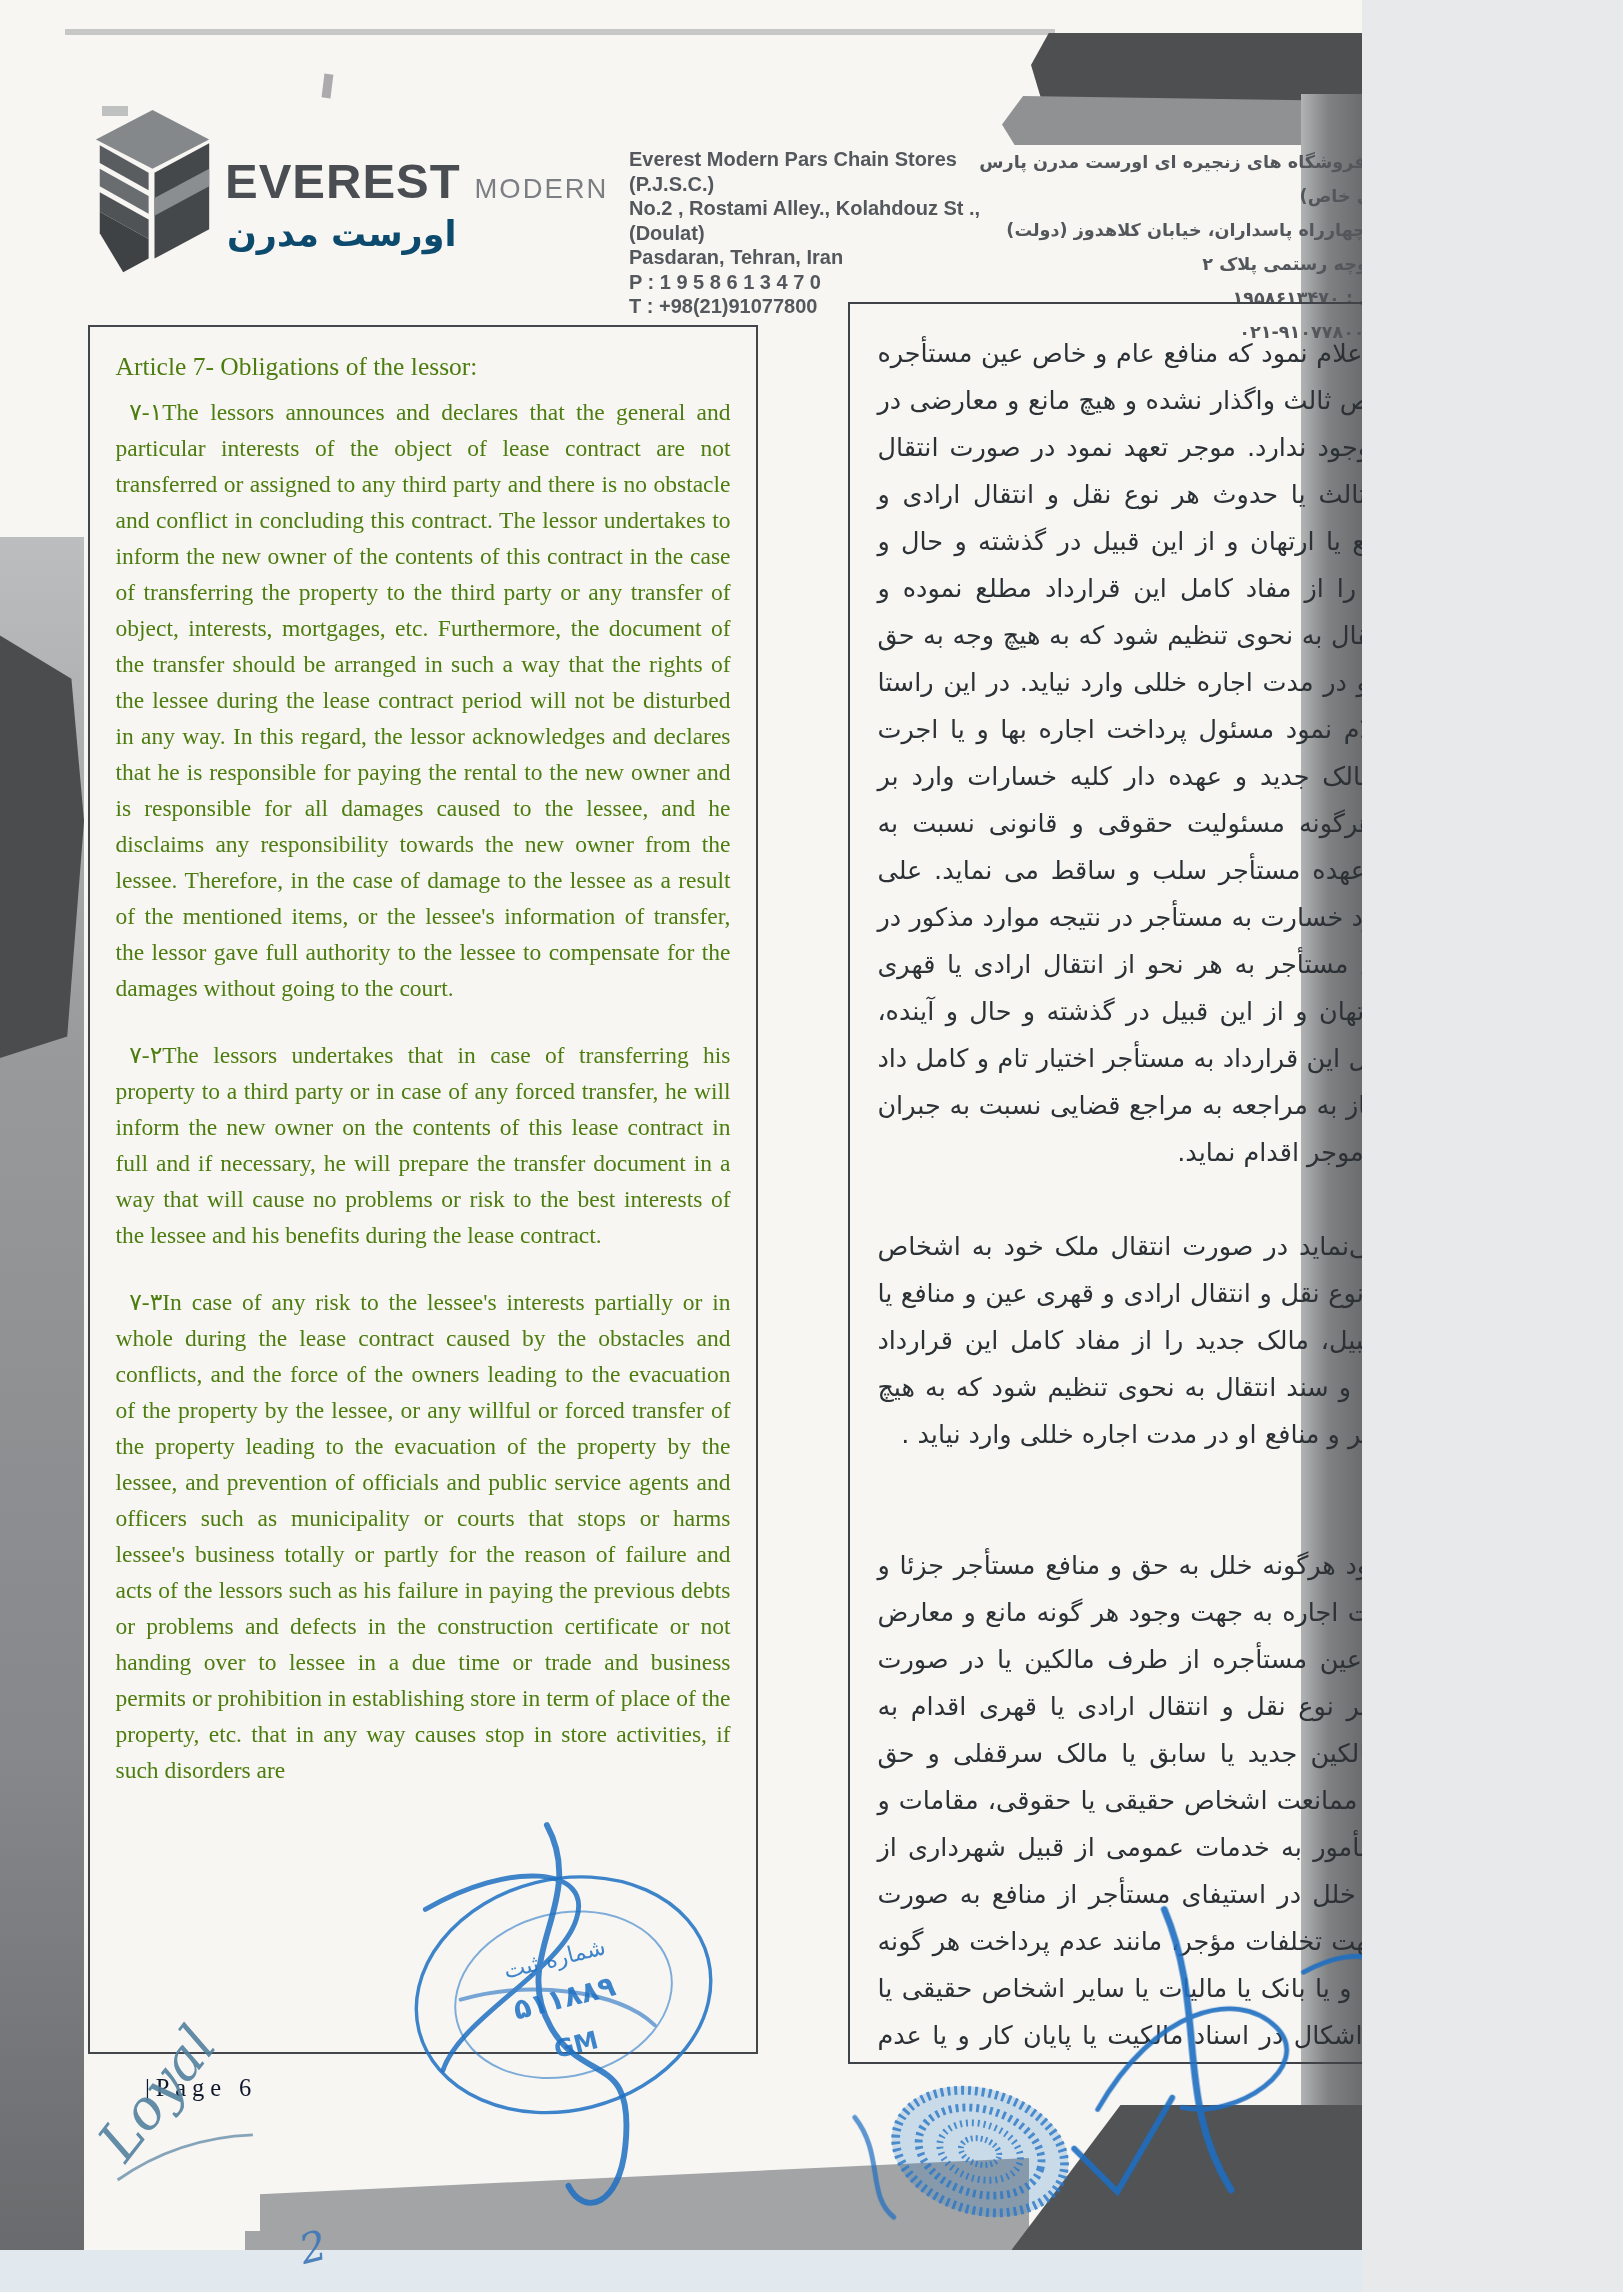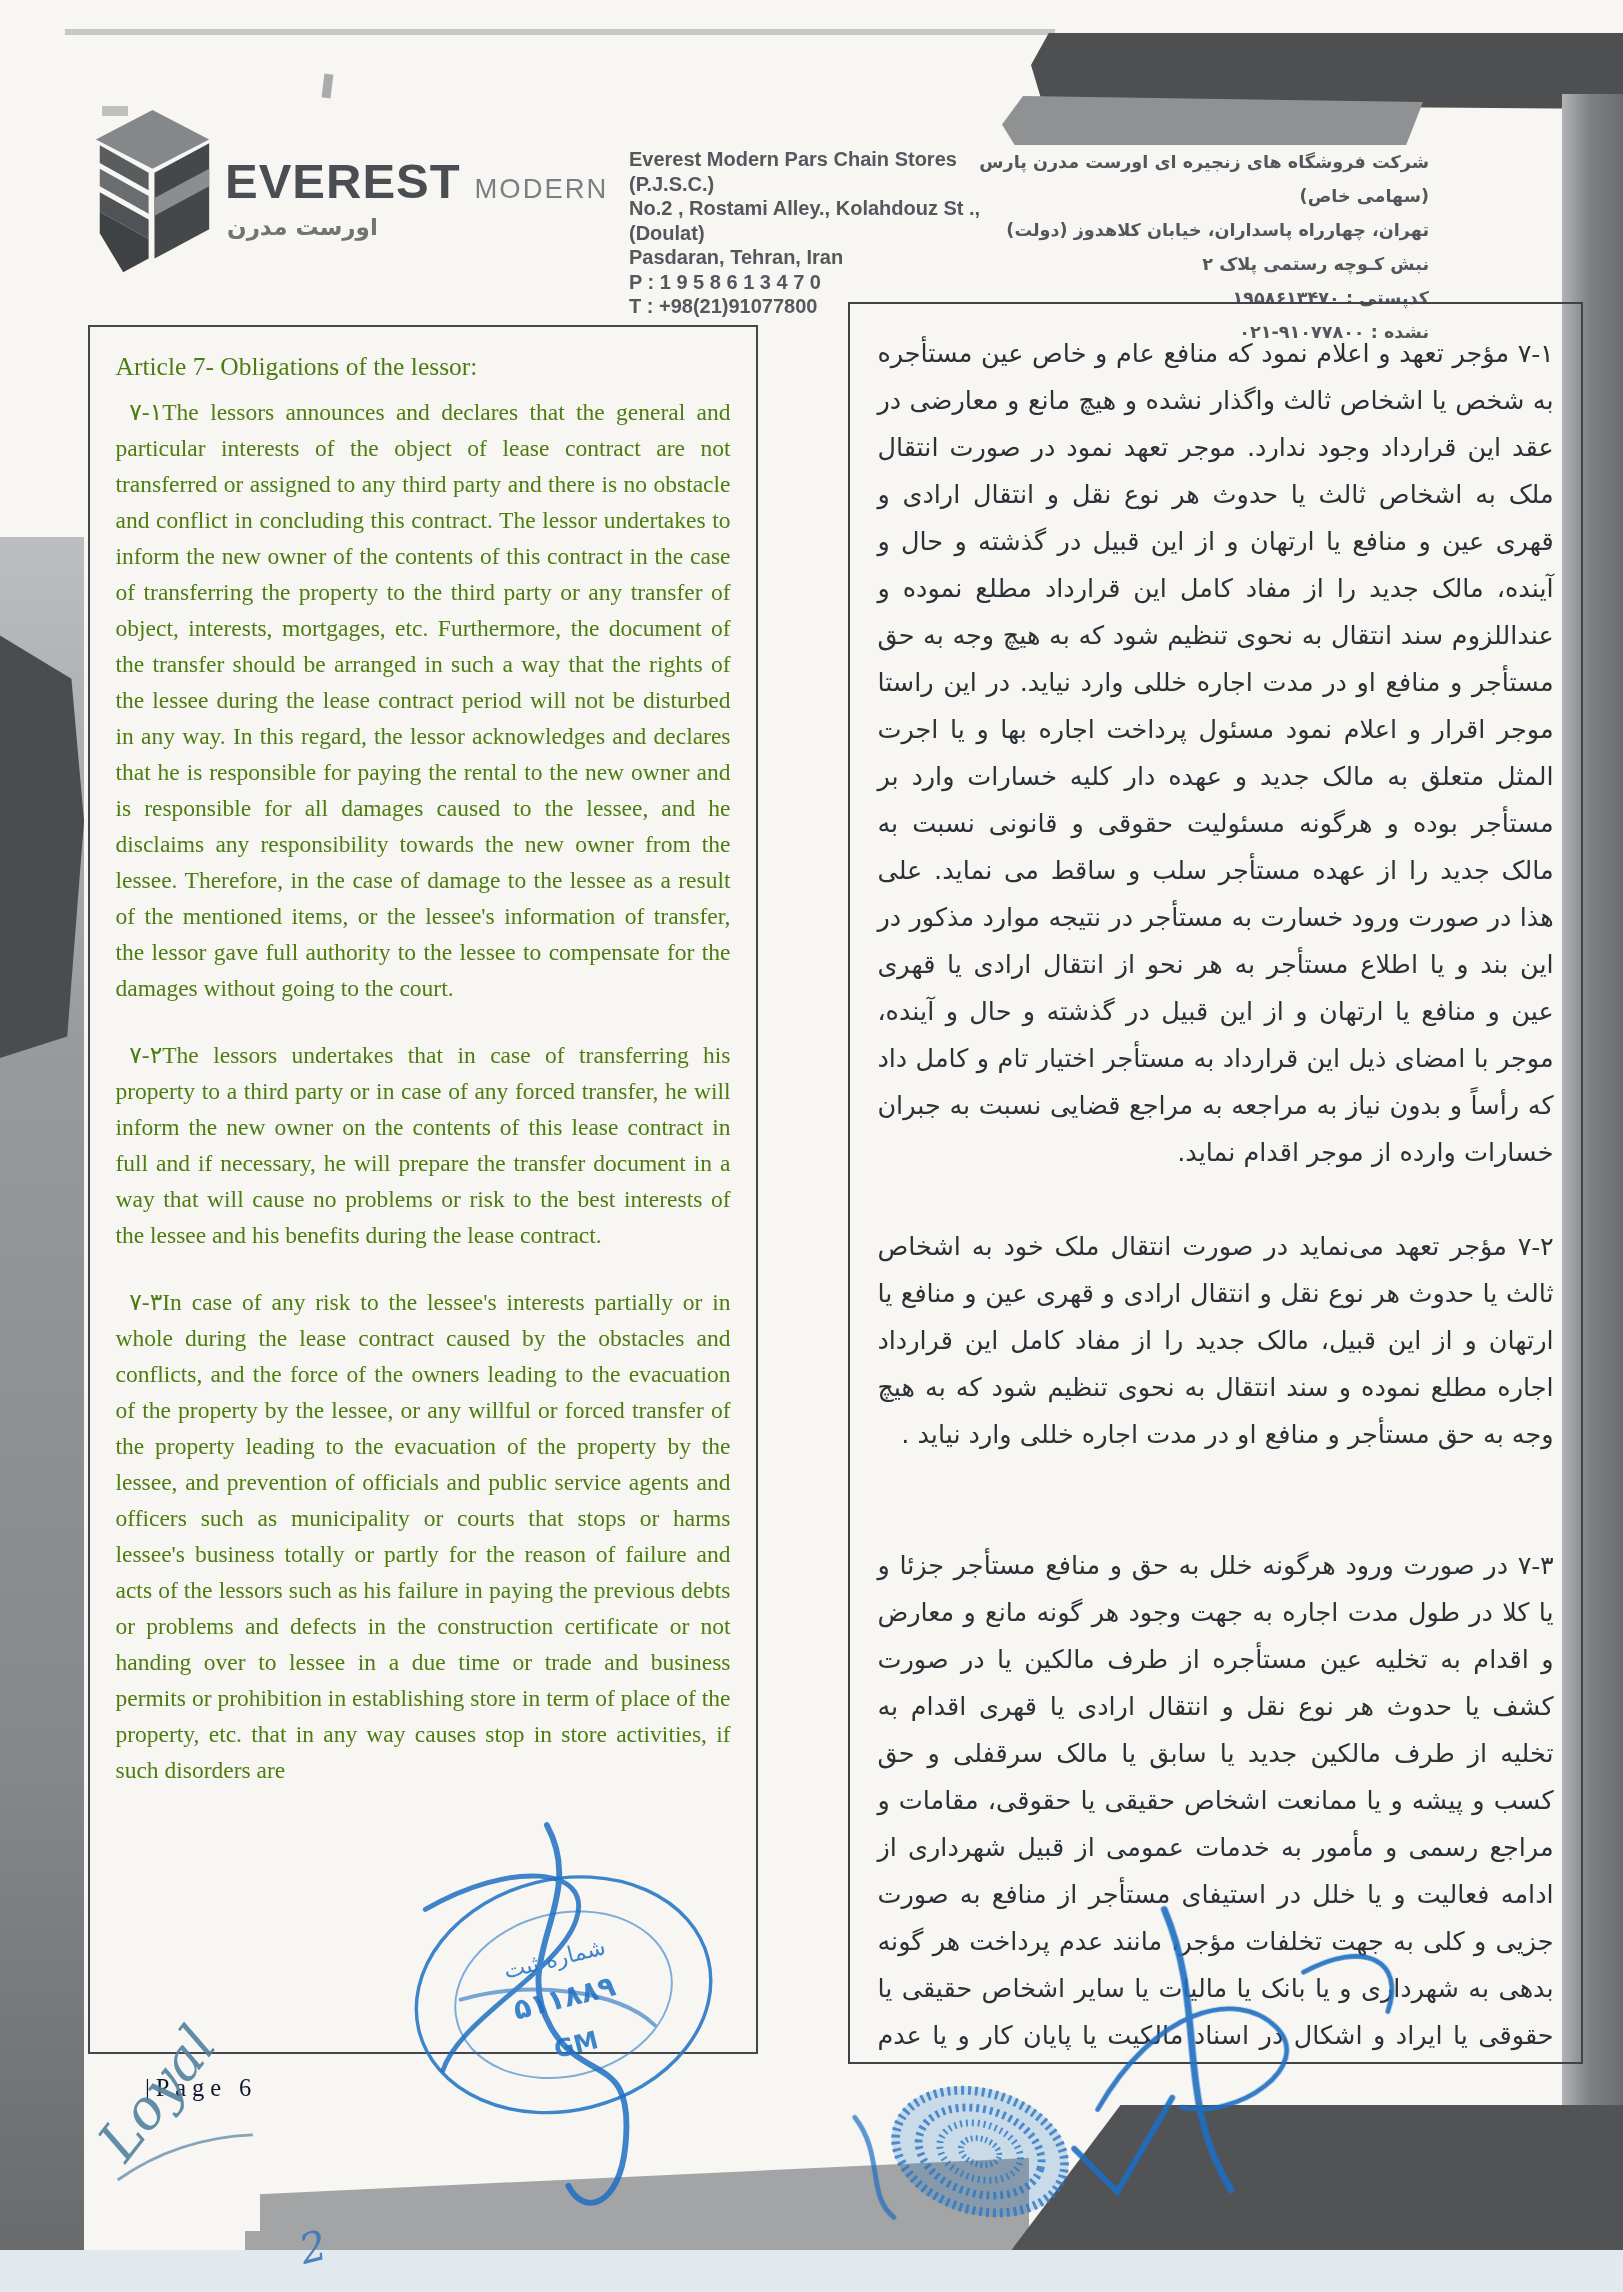--- a/index.html
+++ b/index.html
@@ -1,16 +1,16 @@
 <!DOCTYPE html>
 <html lang="en"><head>
 <meta charset="utf-8">
 <style>
   html,body{margin:0;padding:0;background:#e7e9ea;}
-  .page{position:relative;width:1623px;height:2293px;background:#f7f6f3;overflow:hidden;
+  .page{position:relative;width:1362px;height:2293px;background:#f7f6f3;overflow:hidden;
         font-family:"Liberation Serif",serif;color:#33383d;}
   .art{position:absolute;z-index:1;}
   .art-top-line{left:65px;top:29px;width:990px;height:5.9px;background:#a7a8a9;opacity:.6;}
   .art-tick{left:323px;top:74px;width:8.8px;height:23.5px;background:#8a8c8e;transform:rotate(7deg);opacity:.7;}
   .art-tick2{left:102px;top:106px;width:25.5px;height:9.8px;background:#9a9c9e;opacity:.6;}
   .art-top-right{left:1031px;top:33px;width:592px;height:76px;background:#4d4f51;
       clip-path:polygon(0 42%,3% 0,100% 0,100% 100%,2% 94%);}
   .art-top-right2{left:1002px;top:96px;width:421px;height:49px;background:#8f9193;
       clip-path:polygon(0 58%,5% 0,100% 12%,96% 100%,3% 100%);}
   .art-right{right:0;top:94px;width:61px;height:2029px;
@@ -28,21 +28,21 @@
   .art-bottom-strip{left:0;top:2250px;width:1623px;height:42px;background:#e2e9ee;}
 
   .letterhead{position:absolute;left:0;top:0;width:1623px;height:323px;z-index:2;}
   .logo-mark{position:absolute;left:90px;top:104px;width:127px;height:192px;}
   .logo-line{position:absolute;left:225px;top:153px;white-space:nowrap;}
   .logo-en{font-family:"Liberation Sans",sans-serif;font-weight:bold;font-size:49px;
       color:#4a4e52;letter-spacing:1px;}
   .logo-sub{font-family:"Liberation Sans",sans-serif;font-size:27.4px;color:#7b7f83;
       margin-left:9.8px;letter-spacing:2px;}
   .logo-fa{position:absolute;left:227px;top:214px;font-family:"DejaVu Sans",sans-serif;
-      font-weight:bold;font-size:23px;color:#737373;}
+      font-weight:bold;font-size:35px;color:#0c4a6e;}
   .addr-en{position:absolute;left:629px;top:147px;width:382px;
       font-family:"Liberation Sans",sans-serif;font-weight:bold;font-size:20px;
       line-height:24.5px;color:#54585d;}
   .addr-fa{position:absolute;right:194px;top:145px;width:470px;direction:rtl;text-align:right;
       font-family:"DejaVu Sans",sans-serif;font-weight:bold;font-size:17.6px;
       line-height:34px;color:#53575b;}
 
   .col{position:absolute;z-index:2;box-sizing:border-box;overflow:hidden;text-align:justify;}
   .col-en{left:88px;top:325px;width:670px;height:1729px;border:2.9px solid #43474b;
       padding:21.6px 25.5px;font-size:23.5px;line-height:36px;color:#4d7c0f;}

